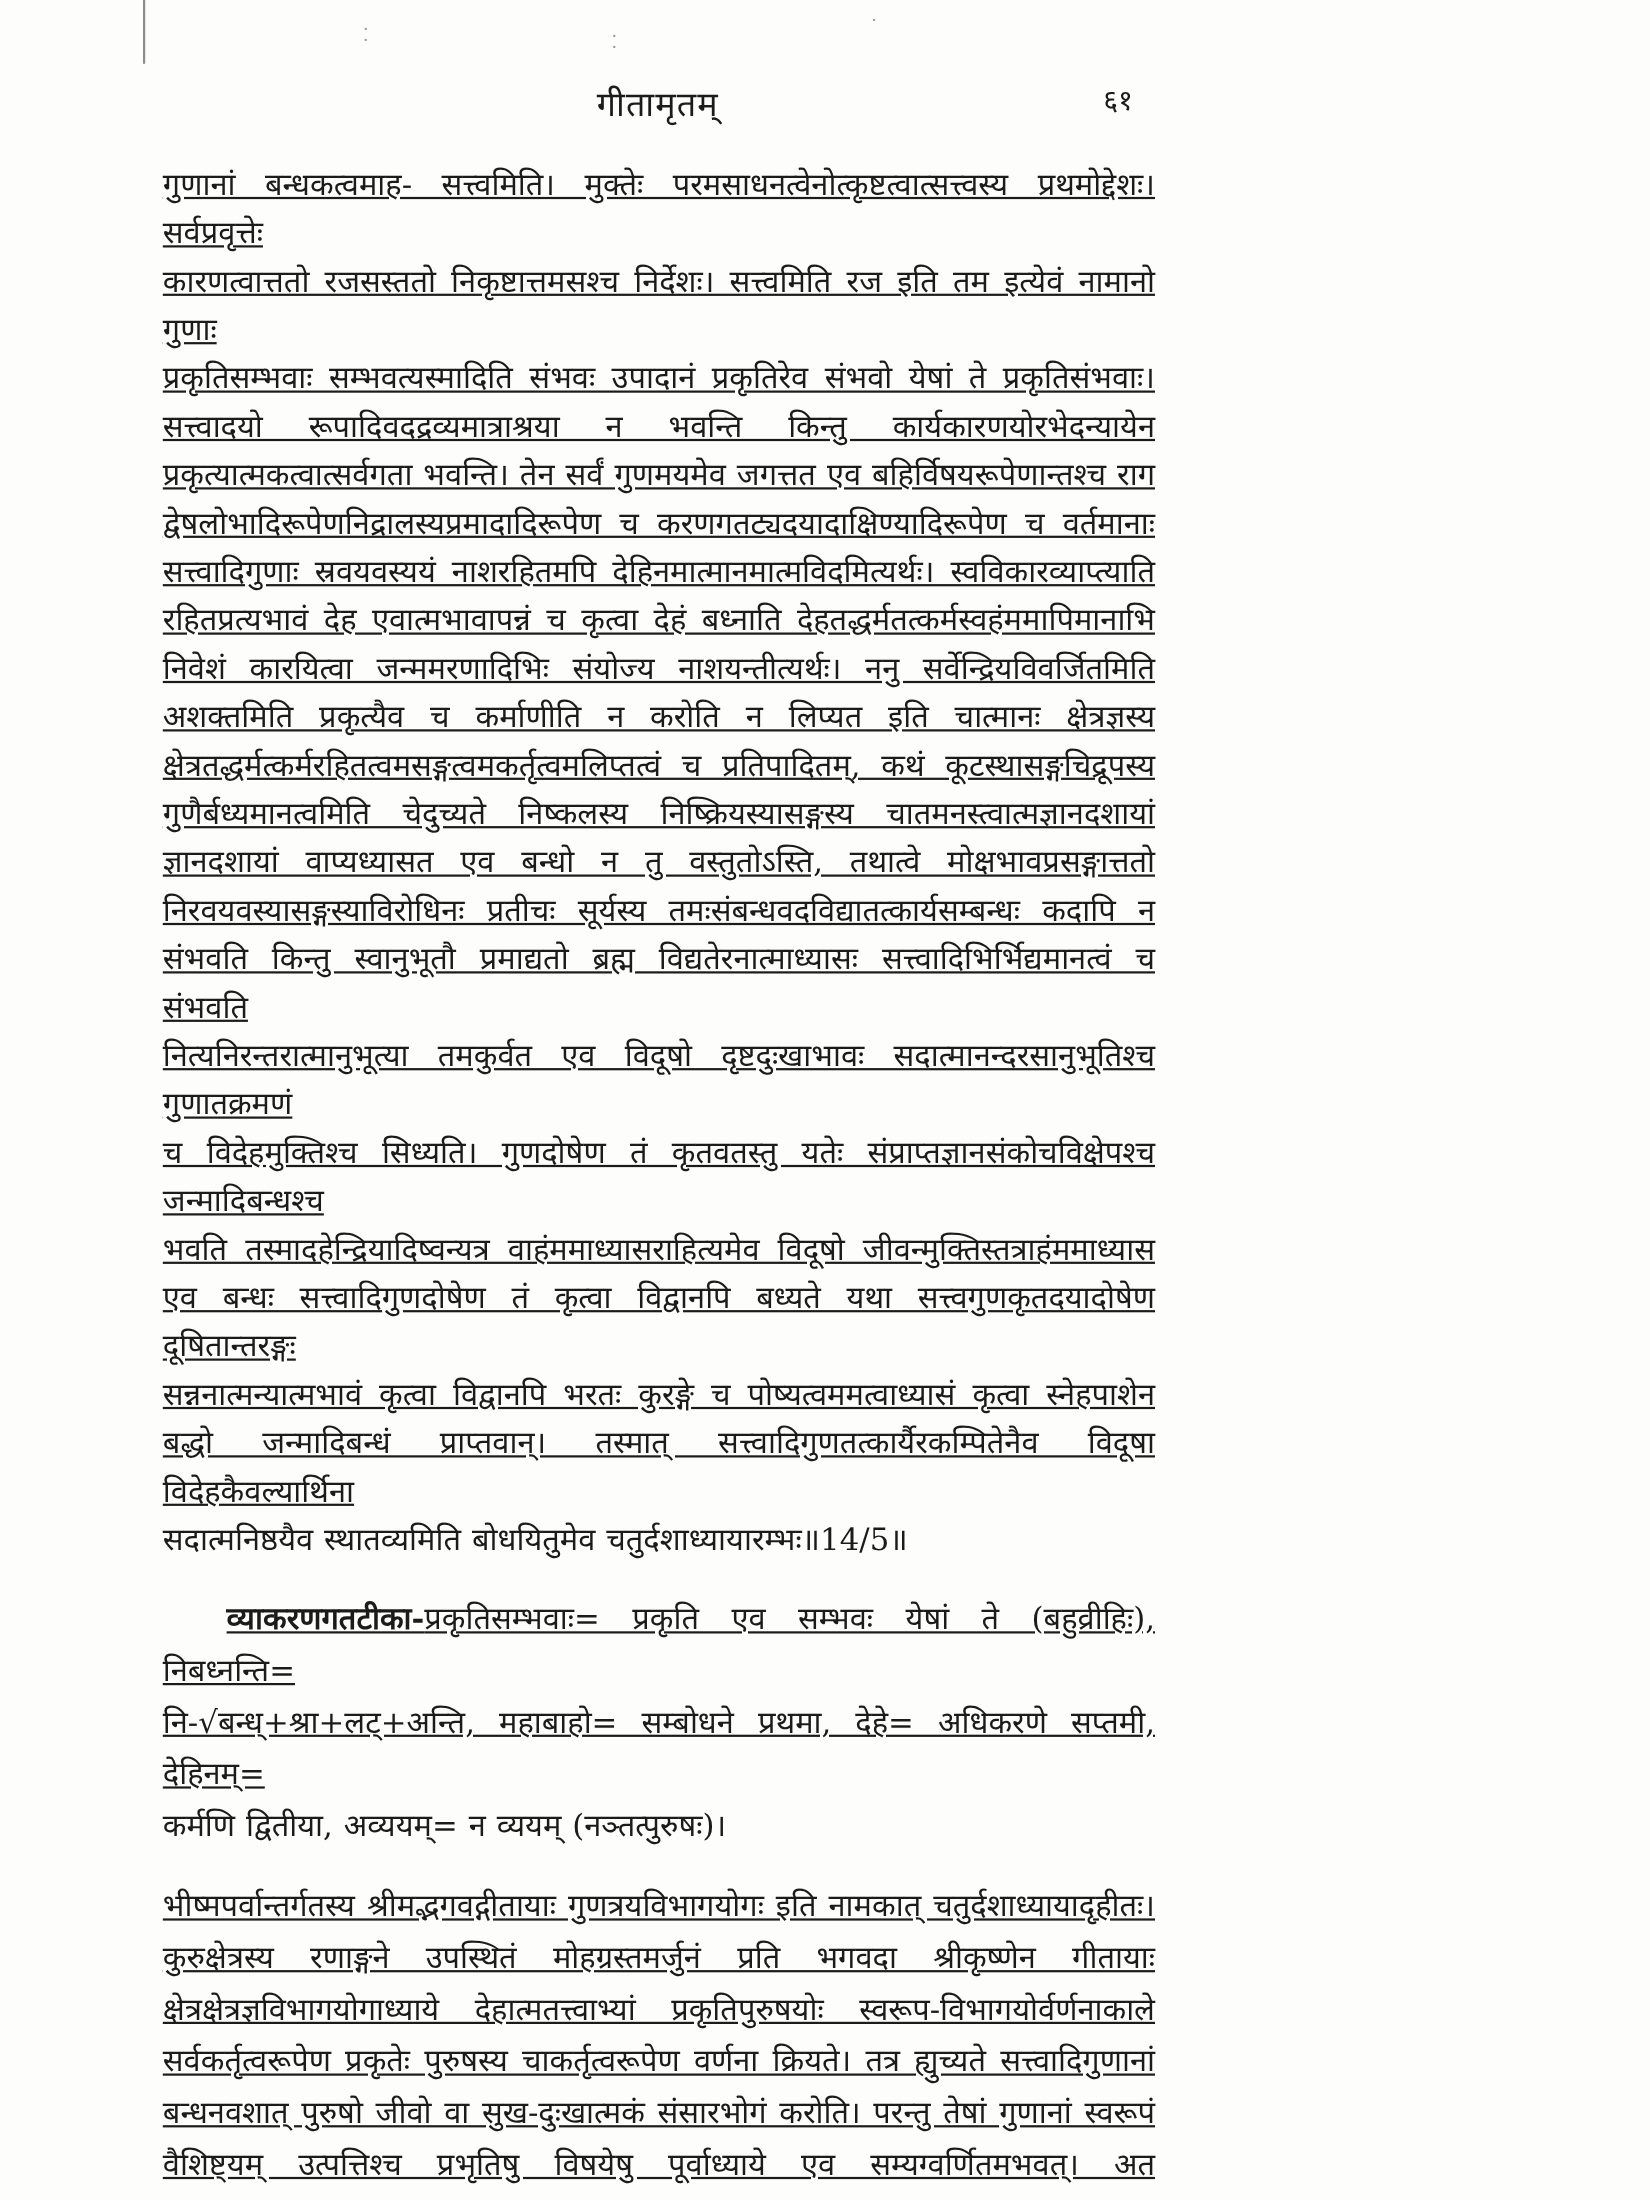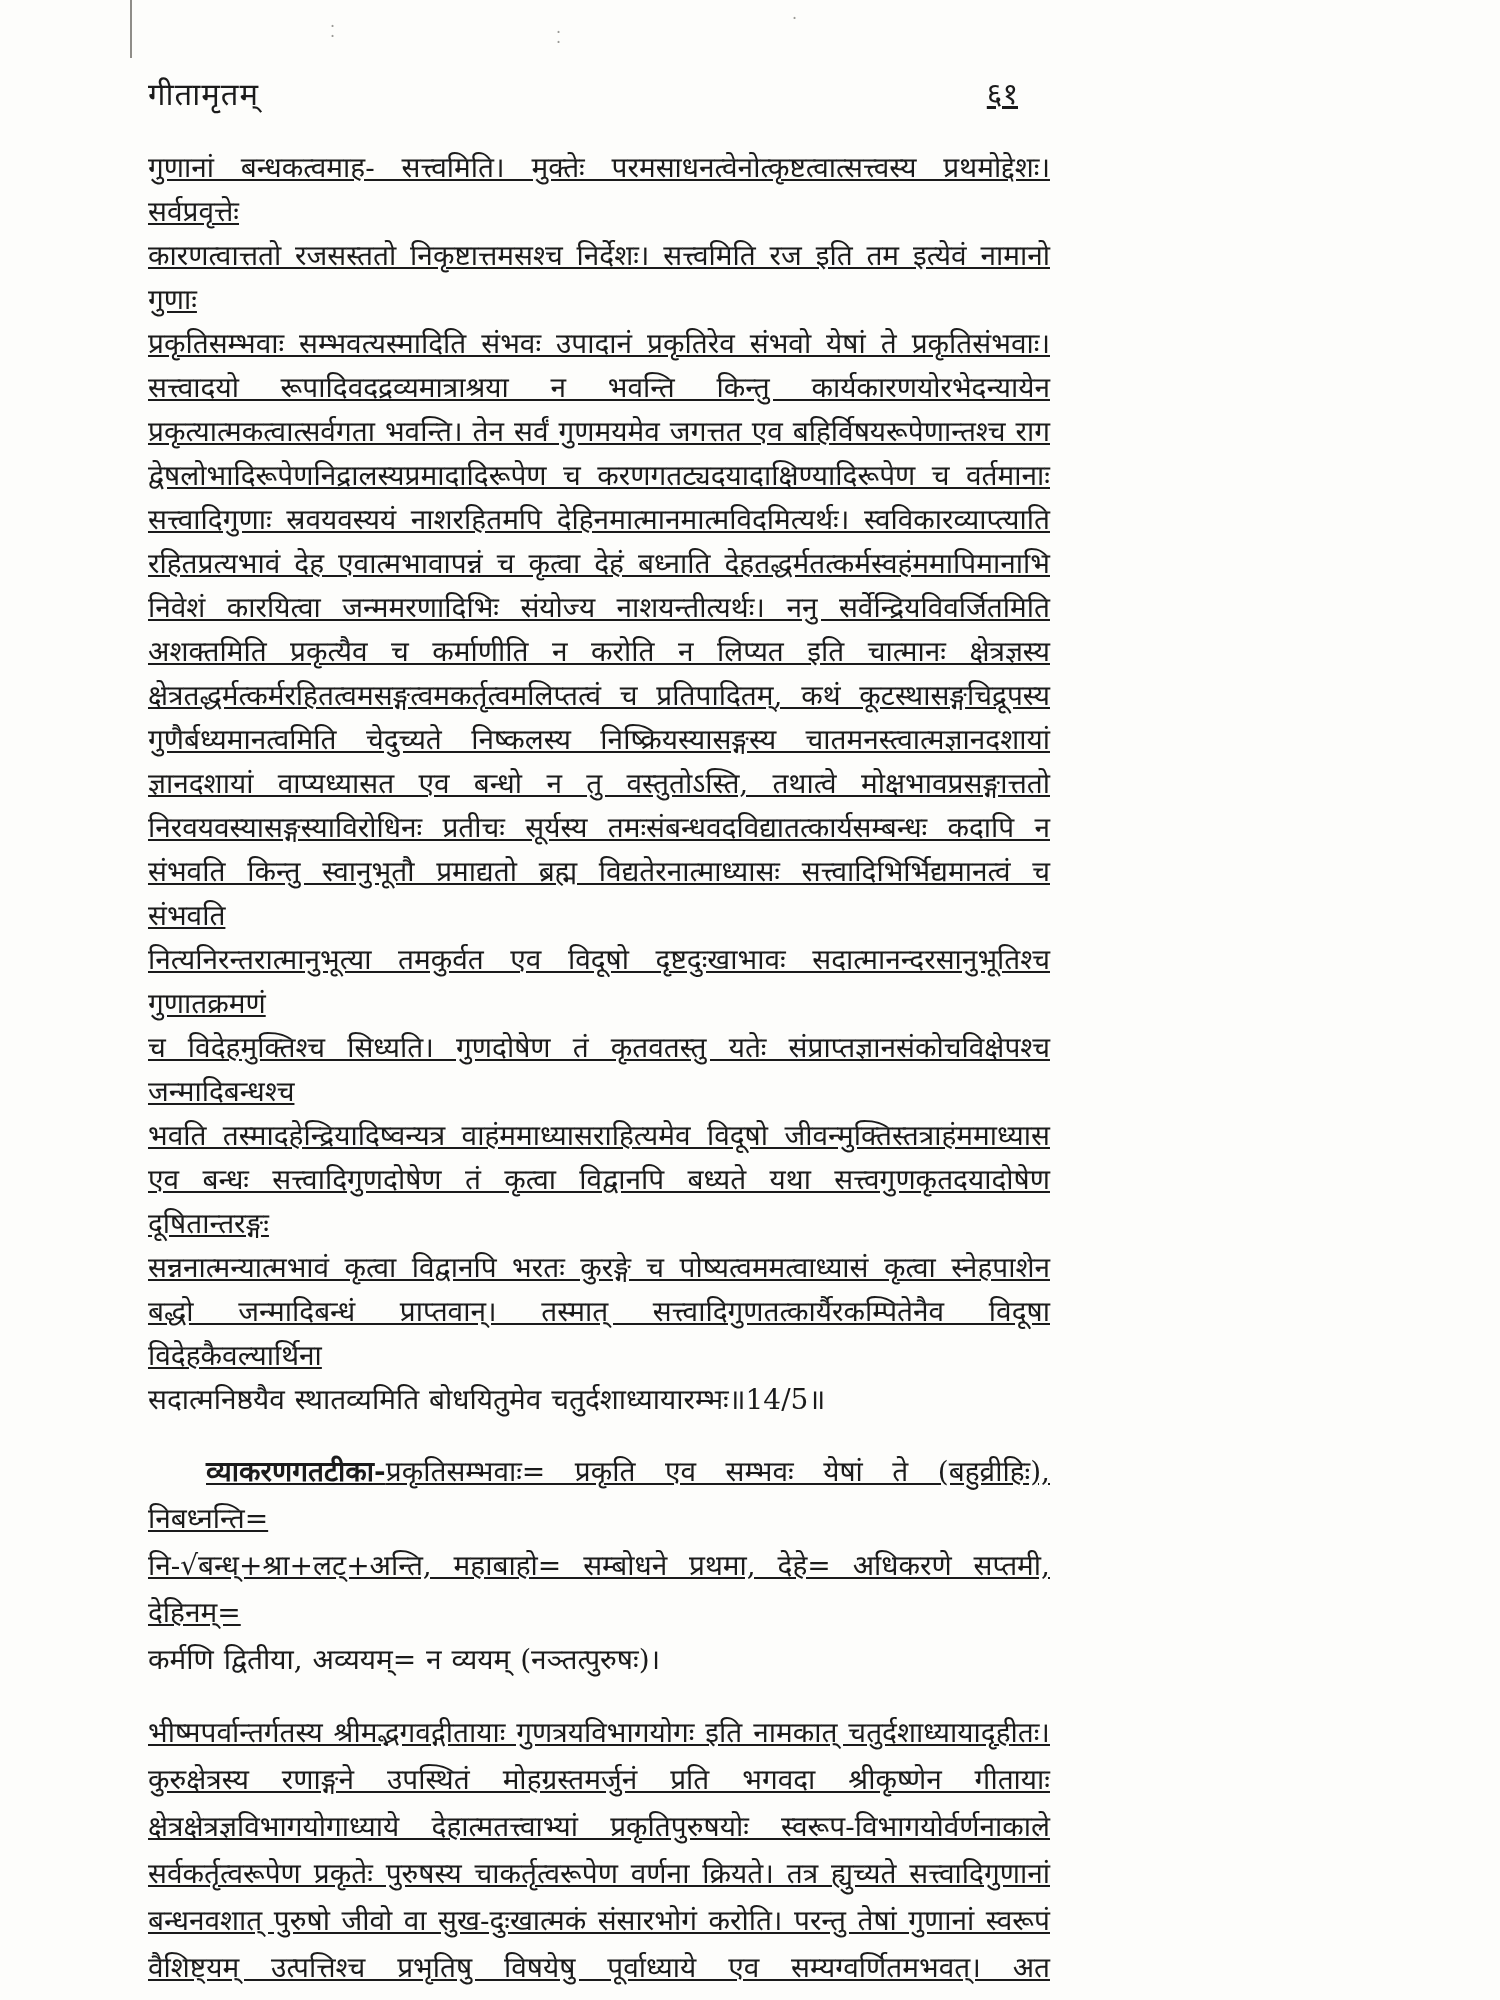--- a/index.html
+++ b/index.html
@@ -21,30 +21,29 @@
     position: absolute;
     top: 72px;
     left: 148px;
     width: 900px;
     height: 44px;
   }
   .header-title {
     position: absolute;
     left: 0;
     right: 0;
-    text-align: left;
+    text-align: center;
     font-size: 31px;
     letter-spacing: 1px;
   }
   .page-number {
     position: absolute;
-    right: 30px;
+    right: 18px;
     top: 0;
-    font-size: 30px;
-    text-decoration: underline;
+    font-size: 26px;
   }
   .text-body {
     position: absolute;
     top: 146px;
     left: 148px;
     width: 902px;
     font-size: 28px;
   }
   .para { margin: 0; }
   .para + .para { margin-top: 26px; }

